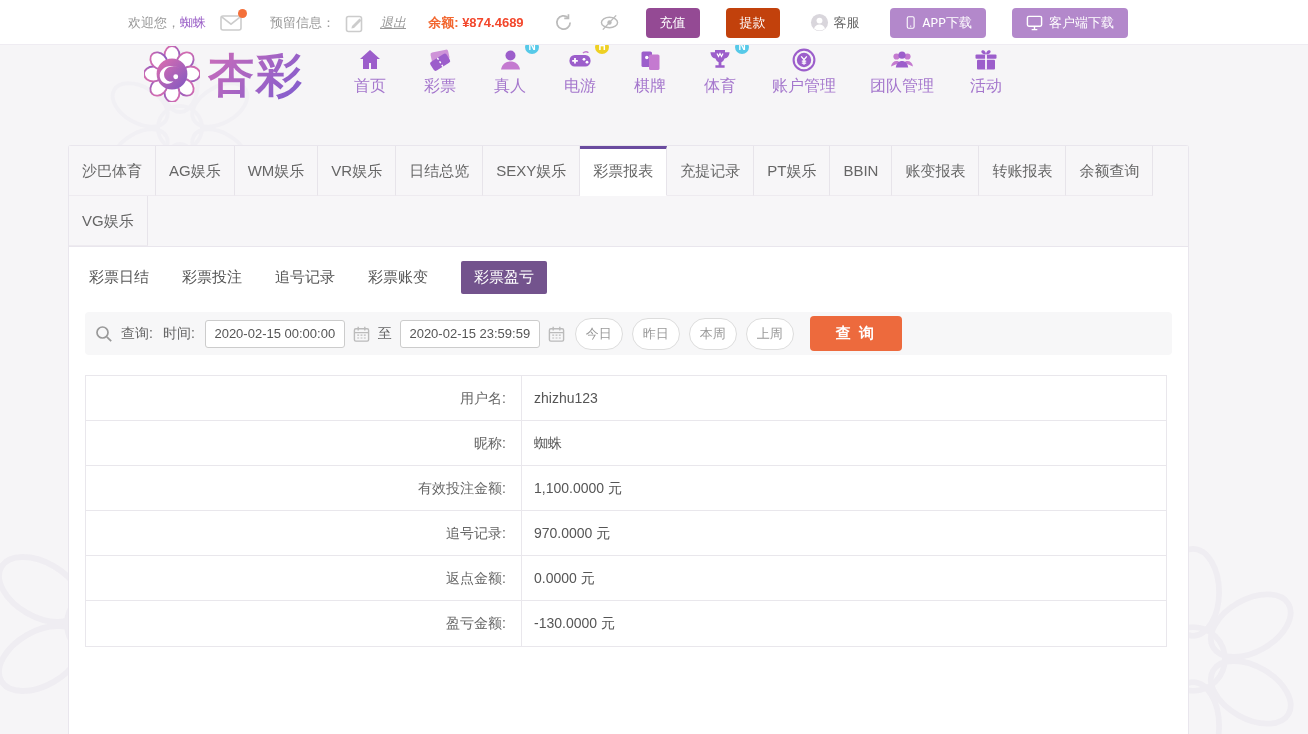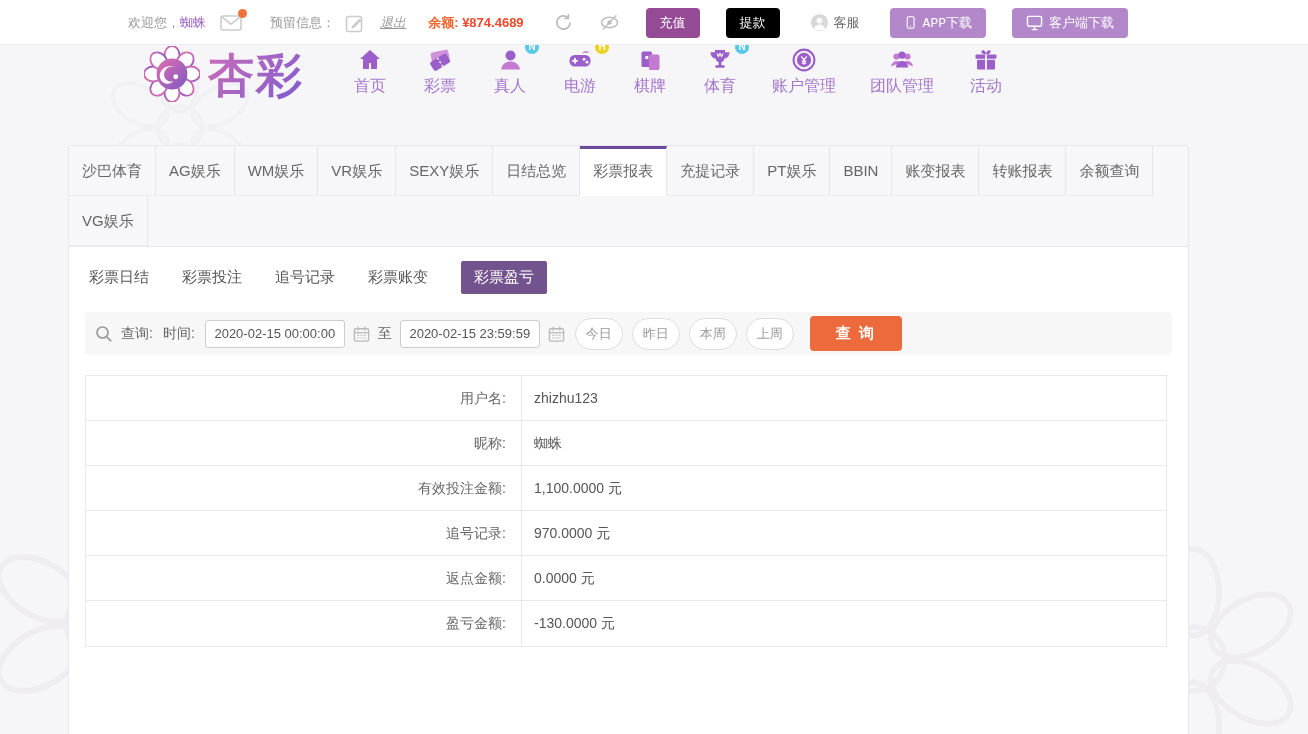--- a/index.html
+++ b/index.html
@@ -24,21 +24,21 @@
   .username { color:#9a5fc7; }
   .mail-wrap { position:relative; display:inline-flex; margin:0 8px 0 4px; }
   .mail-dot { position:absolute; top:-4px; right:-5px; width:9px; height:9px; border-radius:50%; background:#f4703a; }
   .logout { color:#999; font-style:italic; text-decoration:underline; margin-left:6px; cursor:pointer; }
   .reserved { margin-left:10px; }
   .balance-label { color:#f2662e; font-weight:bold; }
   .balance-value { color:#f3472c; font-weight:bold; margin-right:4px; }
   .tb-btn { border:none; border-radius:4px; color:#fff; font-size:13px; padding:6px 14px; cursor:pointer;
             display:inline-flex; align-items:center; gap:6px; font-family:Liberation Mono, monospace; }
   .btn-deposit { background:#944a94; }
-  .btn-withdraw { background:#000000; }
+  .btn-withdraw { background:#c2410c; }
   .btn-download { background:#b388cb; }
   .service { display:inline-flex; align-items:center; gap:5px; color:#666; margin:0 4px; cursor:pointer; }
   .ico { display:inline-flex; align-items:center; justify-content:center; }
 
   
   .header { position:relative; z-index:1; height:100px; }
   .header-inner { position:absolute; left:144px; top:0; height:100px; display:flex; align-items:flex-start; }
   .logo { display:flex; align-items:center; gap:8px; width:206px; cursor:pointer; }
   .logo-text { font-size:46px; font-weight:bold; color:#9a63c8; letter-spacing:2px; }
   @supports (-webkit-background-clip: text) {
@@ -342,24 +342,24 @@
       <div class="tab">
         <span>AG娱乐</span>
       </div>
       <div class="tab">
         <span>WM娱乐</span>
       </div>
       <div class="tab">
         <span>VR娱乐</span>
       </div>
       <div class="tab">
+        <span>日结总览</span>
+      </div>
+      <div class="tab">
         <span>SEXY娱乐</span>
-      </div>
-      <div class="tab">
-        <span>日结总览</span>
       </div>
       <div class="tab active">
         <span>彩票报表</span>
       </div>
       <div class="tab">
         <span>充提记录</span>
       </div>
       <div class="tab">
         <span>PT娱乐</span>
       </div>

